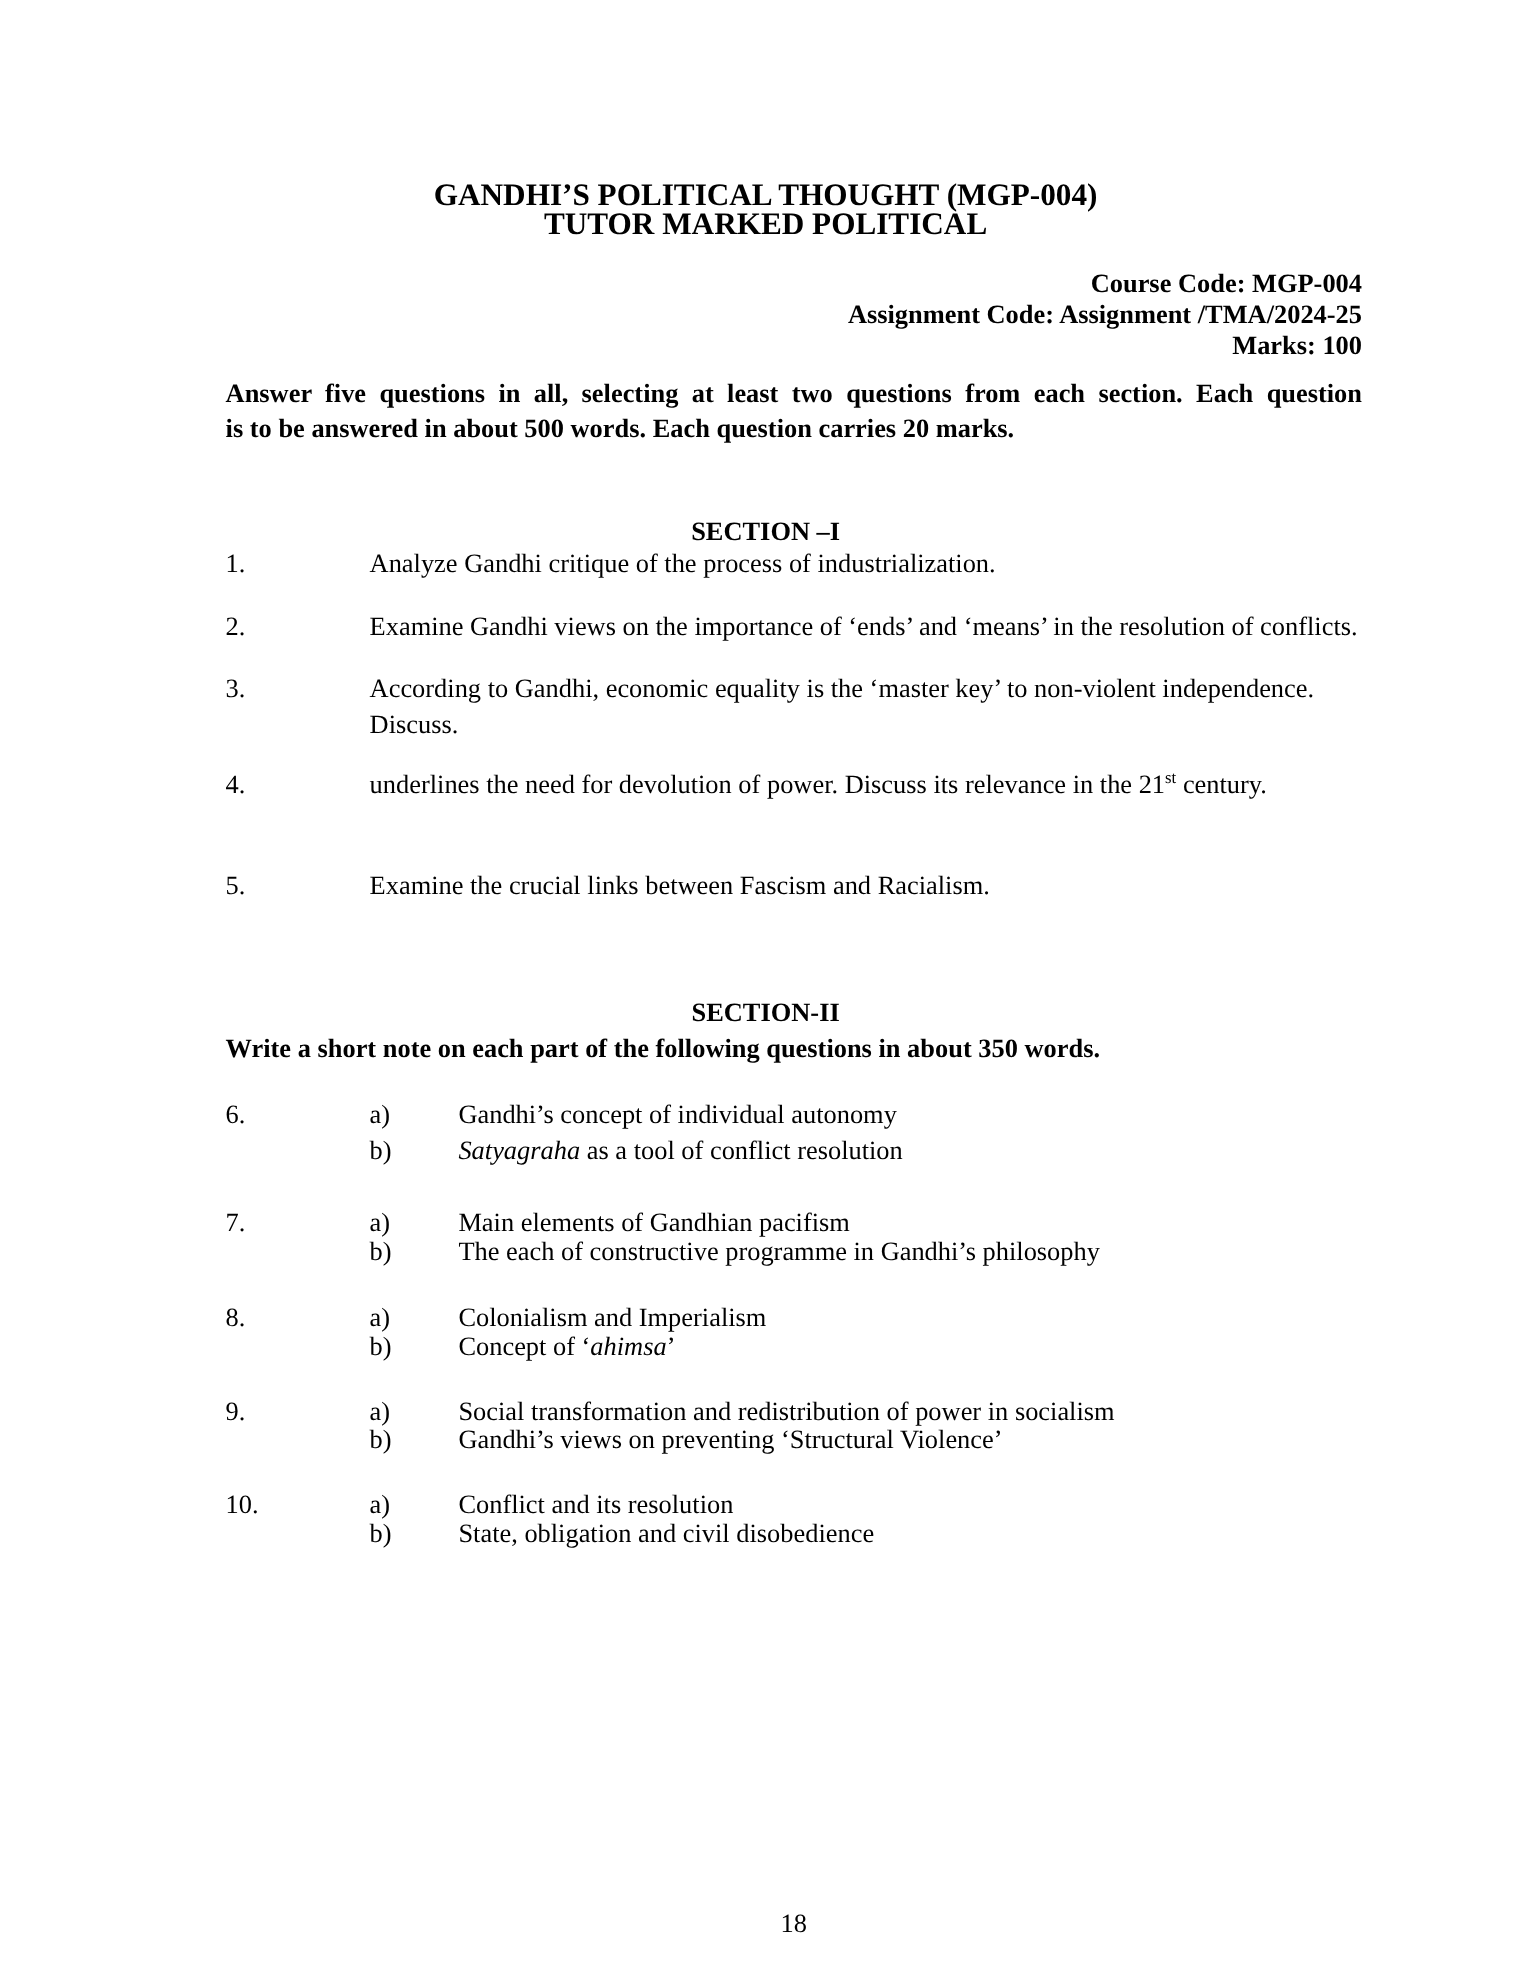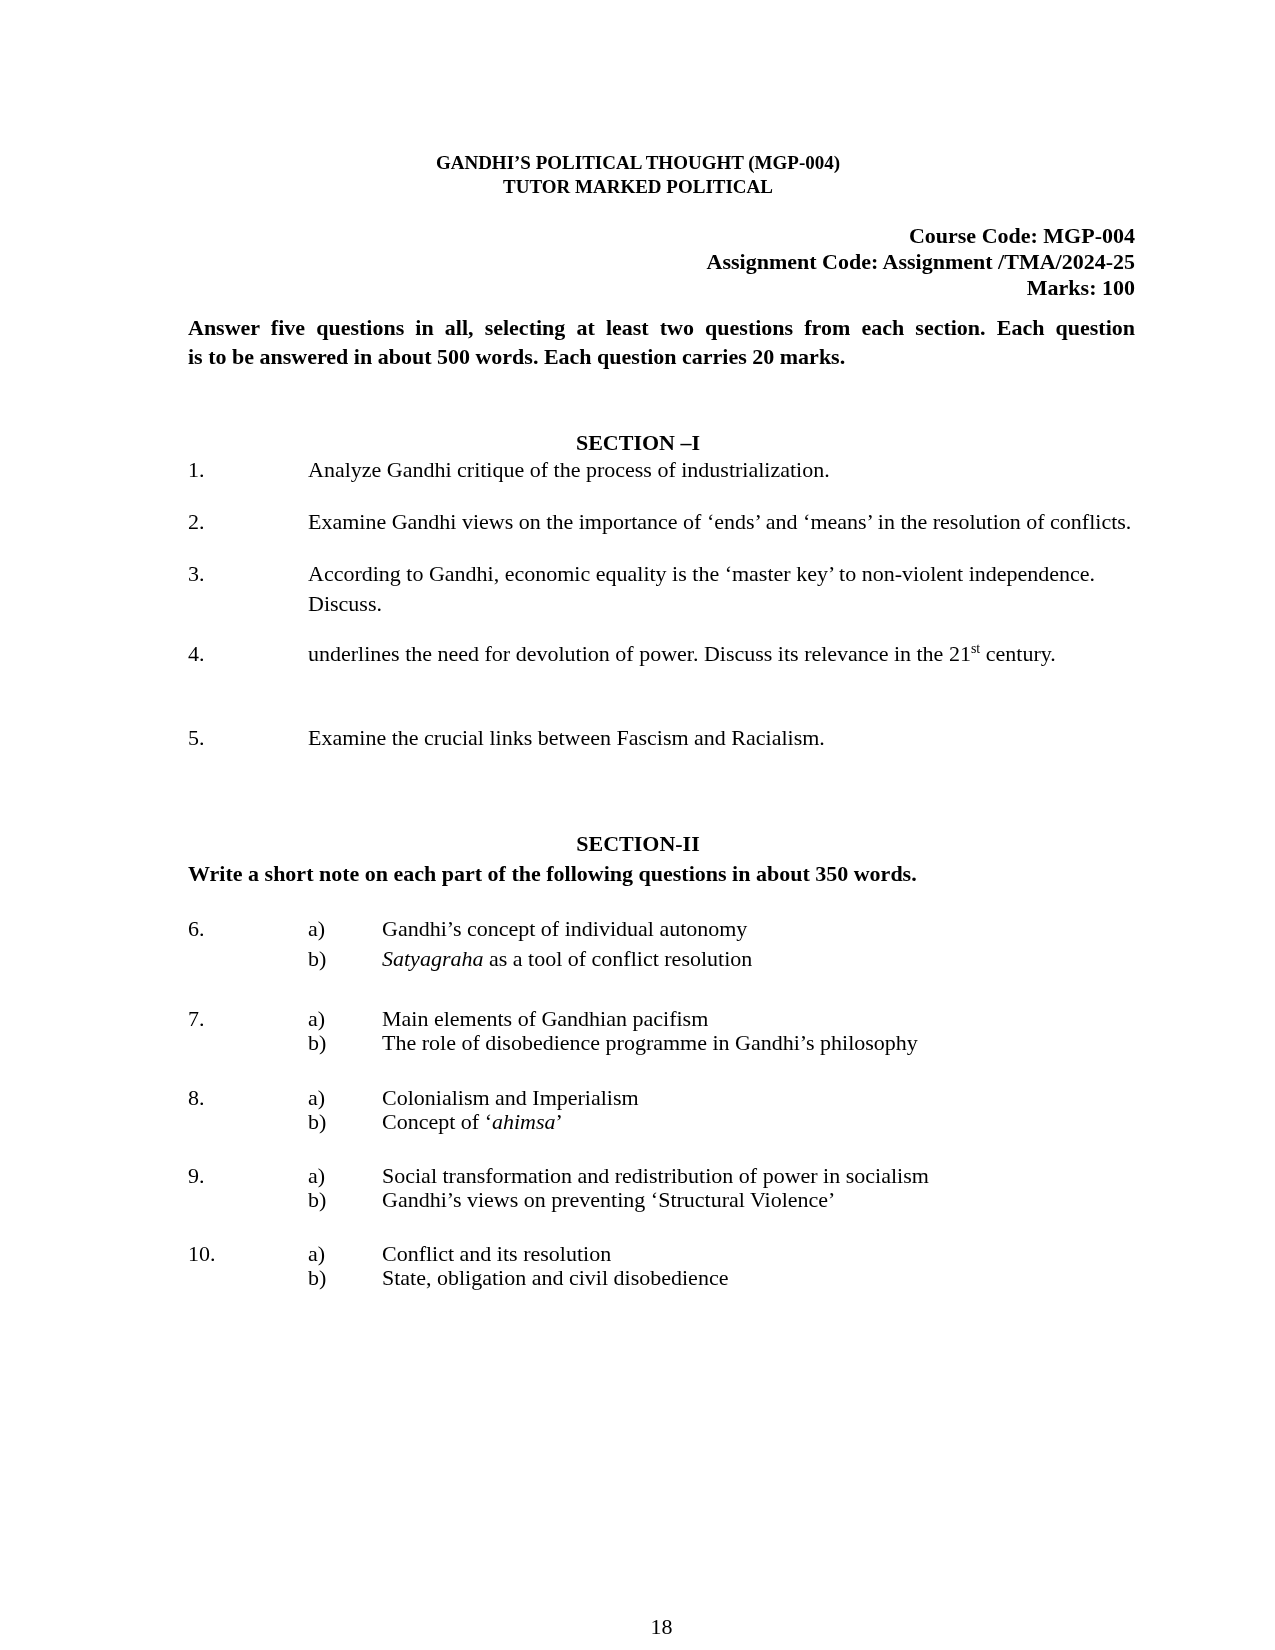--- a/index.html
+++ b/index.html
@@ -9,21 +9,21 @@
     height:1650px;
     background:#ffffff;
     color:#000000;
     font-family:"Liberation Serif","DejaVu Serif",serif;
     font-size:22px;
     overflow:hidden;
   }
   .abs{position:absolute;}
   .title-block{
     left:188px;top:151px;width:900px;
-    text-align:center;font-weight:bold;font-size:19px;line-height:24px;
+    text-align:center;font-weight:bold;font-size:26px;line-height:24px;
   }
   .codes-block{
     left:188px;top:223px;width:947px;
     text-align:right;font-weight:bold;line-height:26px;
   }
   .instructions{
     left:188px;top:313px;width:947px;
     font-weight:bold;line-height:29px;
   }
   .instructions .just{text-align:justify;text-align-last:justify;}
@@ -43,21 +43,21 @@
   .q-body{flex:1 1 auto;margin-left:44px;}
   .q-line{white-space:nowrap;}
   .part-row{display:flex;}
   .part-letter{flex:0 0 74px;}
   .part-text{white-space:nowrap;}
   .lh30{line-height:30px;}
   .lh24{line-height:24px;}
   sup{font-size:14px;line-height:0;}
   .page-number{
     left:188px;top:1588px;width:947px;
-    text-align:center;line-height:30px;margin-top:24px;
+    text-align:center;line-height:30px;
   }
   .ital{font-style:italic;}
 </style>
 </head>
 <body>
 
 <div class="page">
 
   <div class="abs title-block">
     <div>GANDHI’S POLITICAL THOUGHT (MGP-004)</div>
@@ -131,21 +131,21 @@
       </div>
       <div class="q-row lh24" style="top: 1007px;">
         <div class="q-num">7.</div>
         <div class="q-body">
           <div class="part-row">
             <div class="part-letter">a)</div>
             <div class="part-text"><span>Main elements of Gandhian pacifism</span></div>
           </div>
           <div class="part-row">
             <div class="part-letter">b)</div>
-            <div class="part-text"><span>The role of disobedience programme in Gandhi’s philosophy</span></div>
+            <div class="part-text"><span>The each of constructive programme in Gandhi’s philosophy</span></div>
           </div>
         </div>
       </div>
       <div class="q-row lh24" style="top: 1086px;">
         <div class="q-num">8.</div>
         <div class="q-body">
           <div class="part-row">
             <div class="part-letter">a)</div>
             <div class="part-text"><span>Colonialism and Imperialism</span></div>
           </div>

